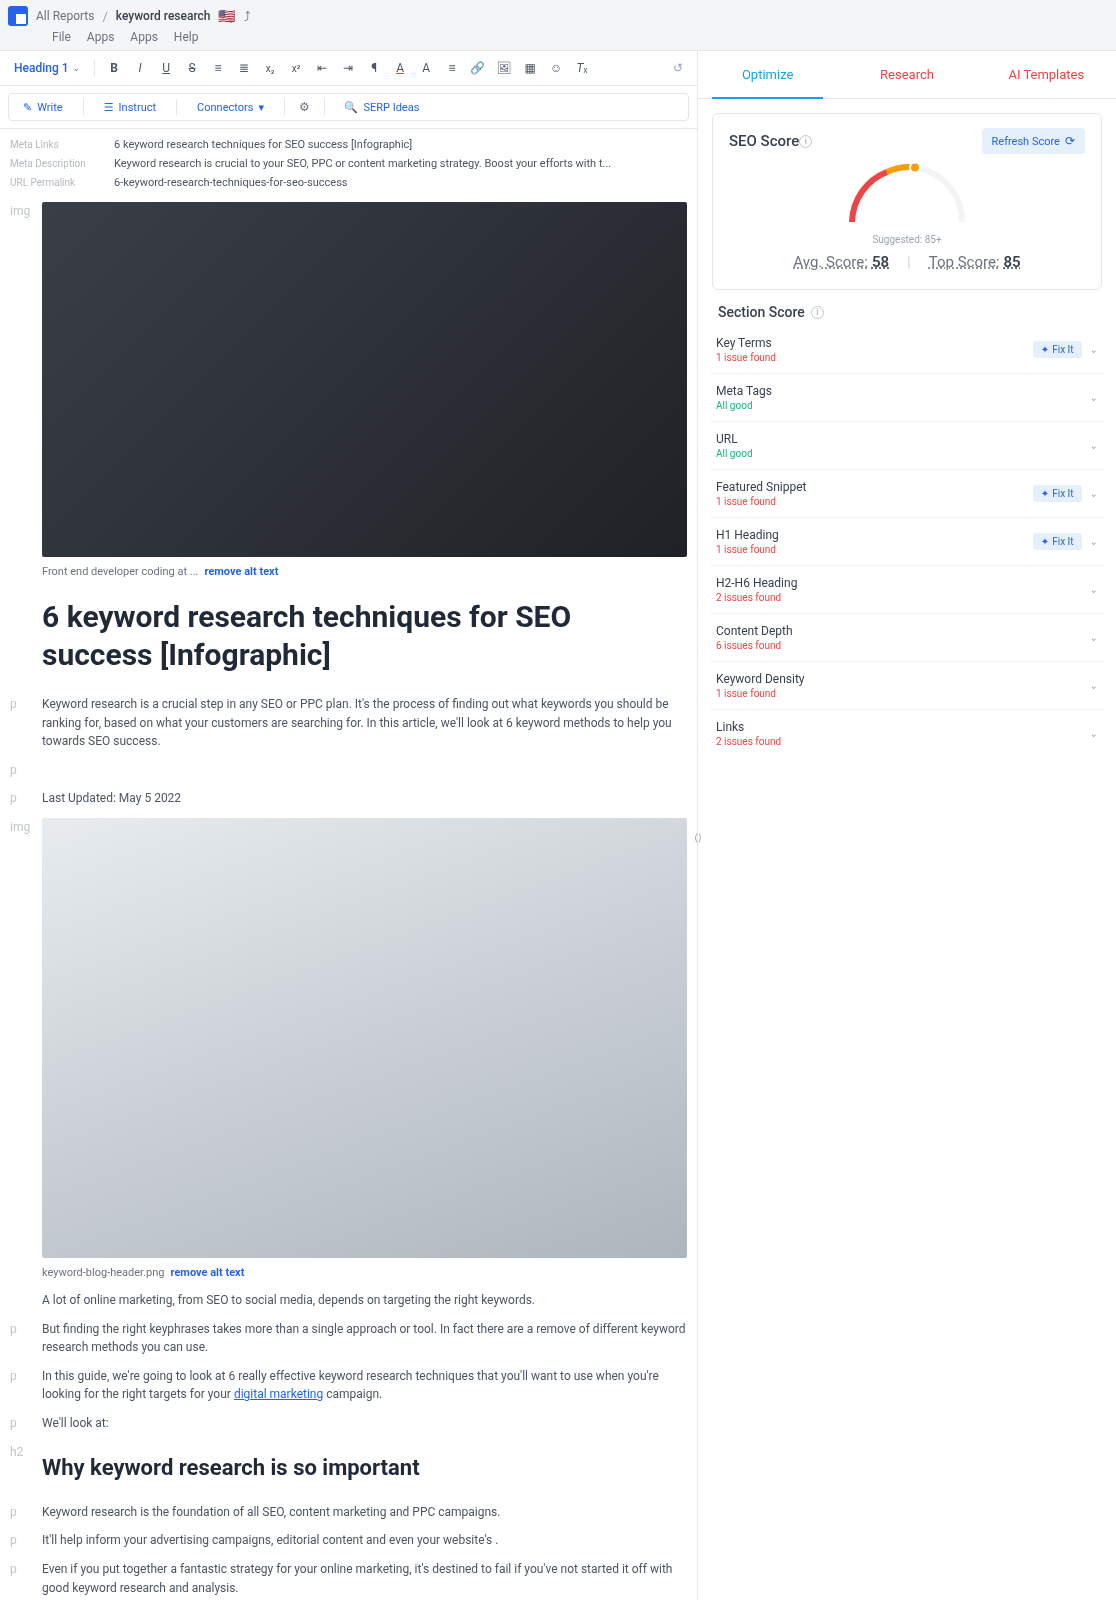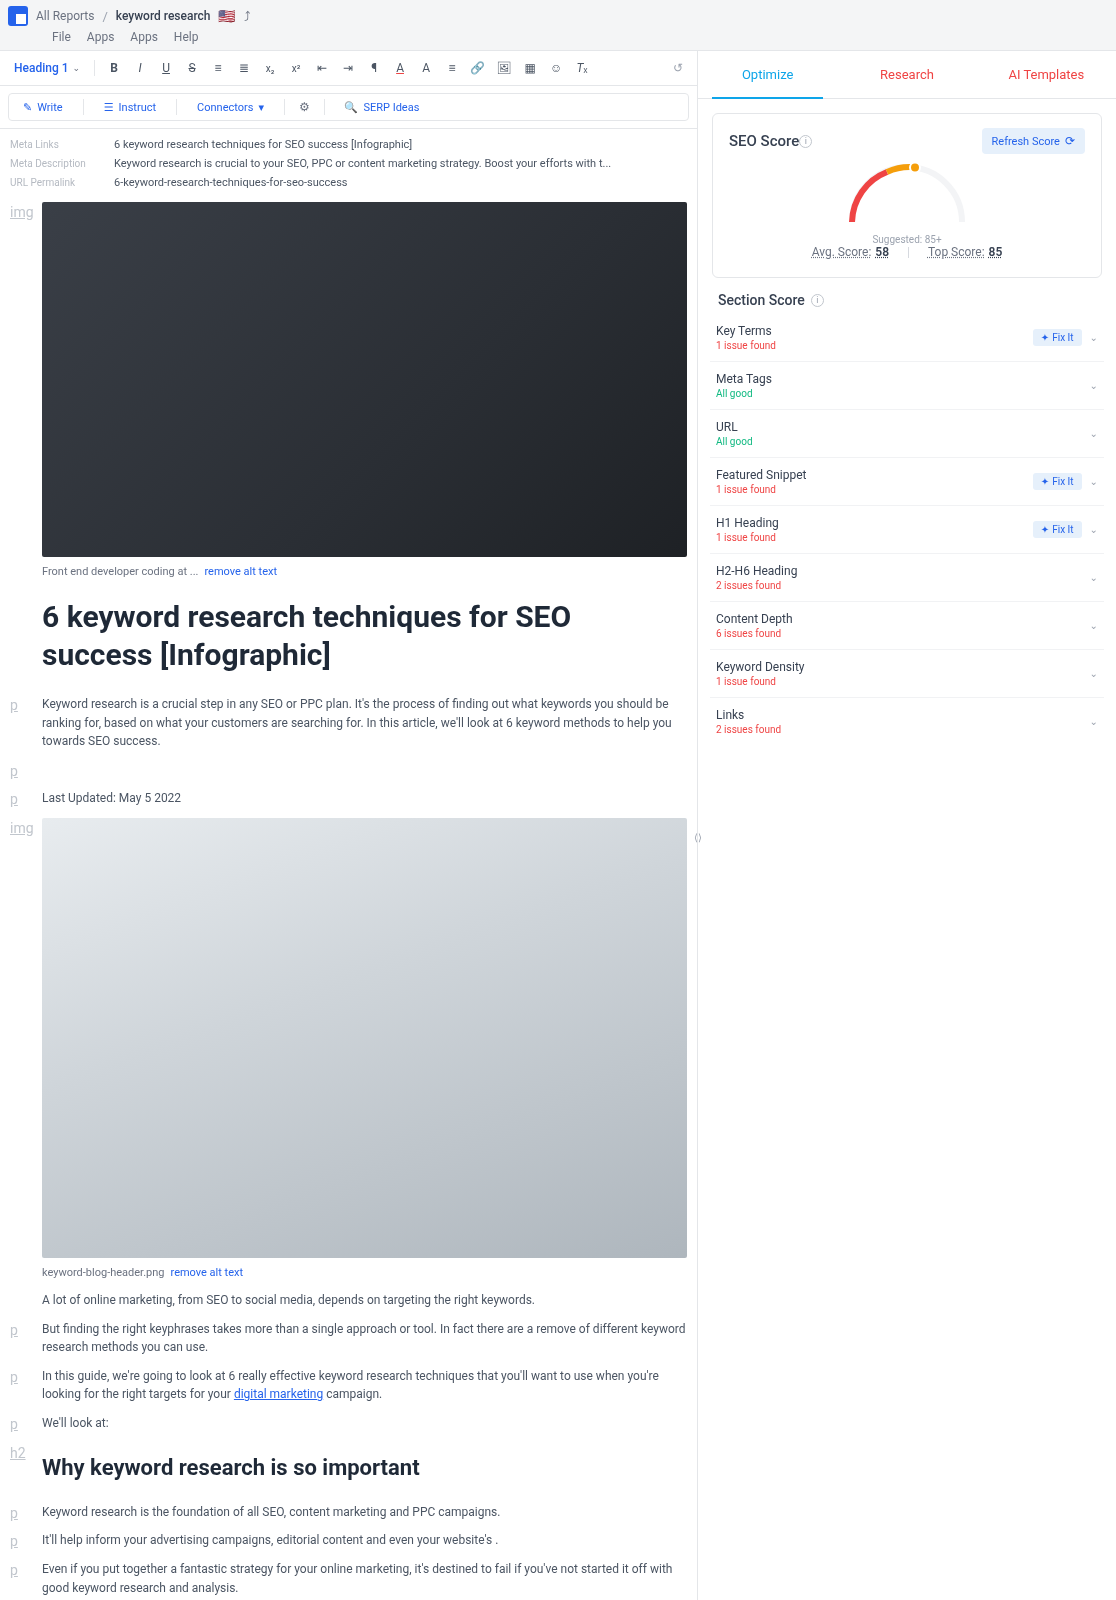--- a/index.html
+++ b/index.html
@@ -50,26 +50,26 @@
 
 
 .meta-rows { padding: 6px 0; }
 .meta-row { display:flex; padding:3px 10px; gap:12px; font-size:11px; }
 .meta-label { color:#b5bac2; width:92px; flex-shrink:0; font-size:10px; padding-top:1px; }
 .meta-value { color:#4b5563; font-size:11px; }
 
 
 .content { padding: 4px 10px 40px; }
 .block { display:flex; gap:10px; margin-bottom:10px; }
-.gutter { width:22px; flex-shrink:0; color:#c1c6cd; font-size:14px; padding-top:2px;text-decoration:underline; }
+.gutter { width:22px; flex-shrink:0; color:#c1c6cd; font-size:12px; padding-top:2px; }
 .body { flex:1; color:#4b5563; font-size:12px; line-height:1.55; }
 .img-ph { width:100%; height:355px; background: linear-gradient(135deg,#3a3f47 0%,#2a2e34 60%,#1e2125 100%); border-radius:2px; position:relative; overflow:hidden; }
 .img-ph.light { height:440px; background: linear-gradient(160deg,#e8ecef 0%,#cfd5da 40%,#aeb6bd 100%); }
 .img-caption { display:flex; gap:6px; font-size:11px; color:#6b7280; margin-top:6px; }
-.img-caption .remove { color:#2563eb; cursor:pointer; }
+.img-caption .remove { color:#2563eb; cursor:pointer;font-weight:bold; }
 h1.doc { font-size:30px; font-weight:700; color:#1f2937; line-height:1.25; margin:8px 0 12px; }
 h2.doc { font-size:22px; font-weight:700; color:#1f2937; margin:8px 0 8px; }
 a.content-link { color:#2563eb; text-decoration:underline; }
 
 
 .tabs { display:flex; border-bottom:1px solid #e4e6e9; }
 .tab { flex:1; text-align:center; padding:16px 0; font-size:13px; color:#ef4444; cursor:pointer; position:relative; }
 .tab.active { color:#0ea5e9; }
 .tab.active::after { content:""; position:absolute; left:14px; right:14px; bottom:-1px; height:2px; background:#0ea5e9; }
 
@@ -79,21 +79,21 @@
 .info-icon { width:13px; height:13px; border:1px solid #c1c6cd; border-radius:50%; display:inline-flex; align-items:center; justify-content:center; font-size:9px; color:#9ca3af; }
 .refresh-btn { margin-left:auto; background:#e6f0fb; color:#2563eb; border:none; padding:6px 10px; border-radius:4px; font-size:11px; cursor:pointer; display:flex; align-items:center; gap:5px; }
 .refresh-btn .ri { font-size:12px; }
 
 .gauge-wrap { text-align:center; margin-top:8px; }
 .gauge { width:140px; height:70px; margin:0 auto; position:relative; }
 .gauge svg { width:100%; height:100%; overflow:visible; }
 .score-big { font-size:22px; font-weight:600; color:#374151; }
 .score-max { font-size:11px; color:#9ca3af; }
 .suggested { font-size:10px; color:#9ca3af; margin-top:2px; }
-.score-foot { display:flex; justify-content:center; gap:18px; margin-top:0; font-size:12px; color:#6b7280; }
+.score-foot { display:flex; justify-content:center; gap:18px; margin-top:8px; font-size:15px; color:#6b7280; }
 .score-foot span { display:inline-flex; gap:4px; }
 .score-foot .val { font-weight:600; color:#374151; text-decoration:underline dotted; }
 .score-foot-sep { color:#d1d5db; }
 
 .section-score { padding: 14px 20px 6px; display:flex; align-items:center; gap:6px; }
 .section-score-title { font-size:14px; font-weight:500; color:#374151; }
 
 .section-list { padding:0 12px; }
 .section-row { border-bottom:1px solid #f1f2f4; padding:10px 6px; display:flex; align-items:center; gap:8px; cursor:pointer; }
 .section-row:last-child { border-bottom:none; }

